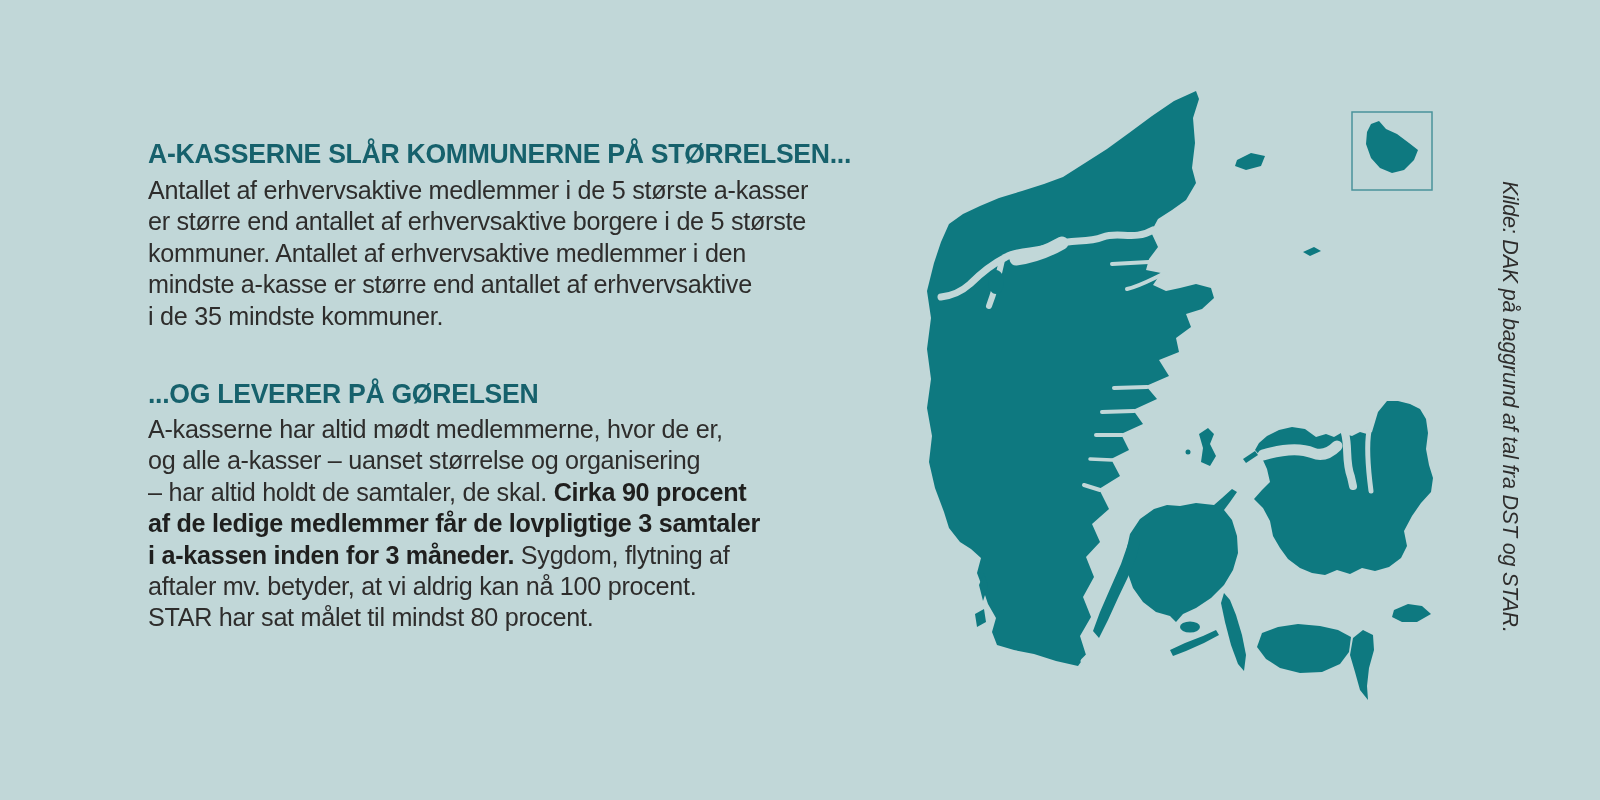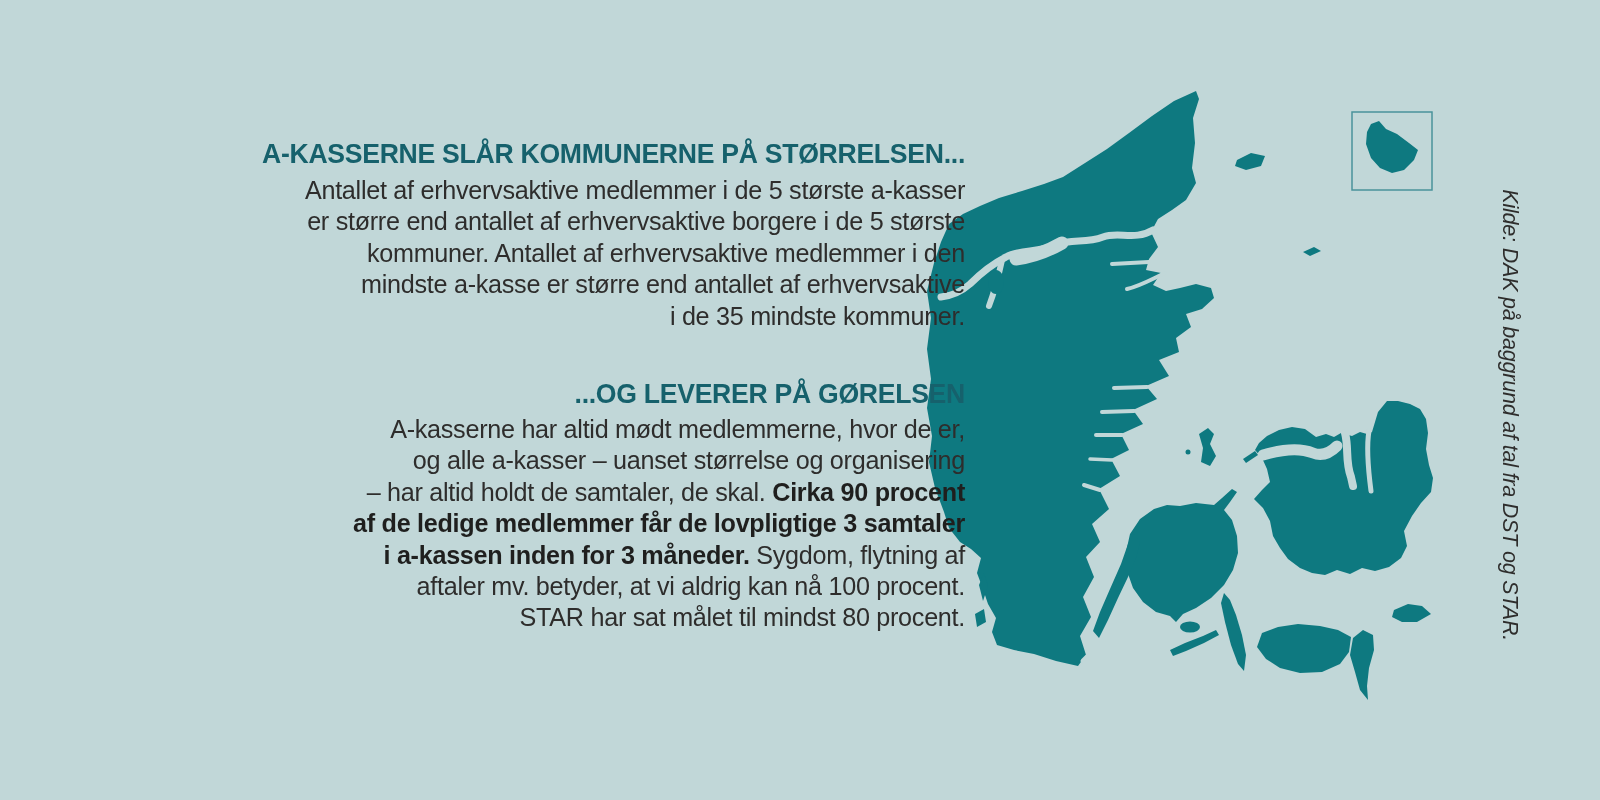--- a/index.html
+++ b/index.html
@@ -9,21 +9,21 @@
     --body-text:#2e2d2c;
     --box-border:#4a939a;
   }
   *{margin:0;padding:0;box-sizing:border-box;}
   html,body{width:1600px;height:800px;overflow:hidden;}
   body{
     background:var(--bg);
     font-family:"Liberation Sans",sans-serif;
     position:relative;
   }
-  .canvas{position:absolute;inset:0;width:1448px;height:800px;text-align:right;}
+  .canvas{position:absolute;inset:0;width:1448px;height:800px;}
 
   .text-column{
     position:absolute;left:148px;top:139px;width:860px;
     transform:scaleX(0.95);transform-origin:0 0;
     color:var(--body-text);
   }
   .section-heading{
     font-size:28px;line-height:30px;font-weight:700;
     letter-spacing:-0.3px;
     color:var(--teal-heading);

